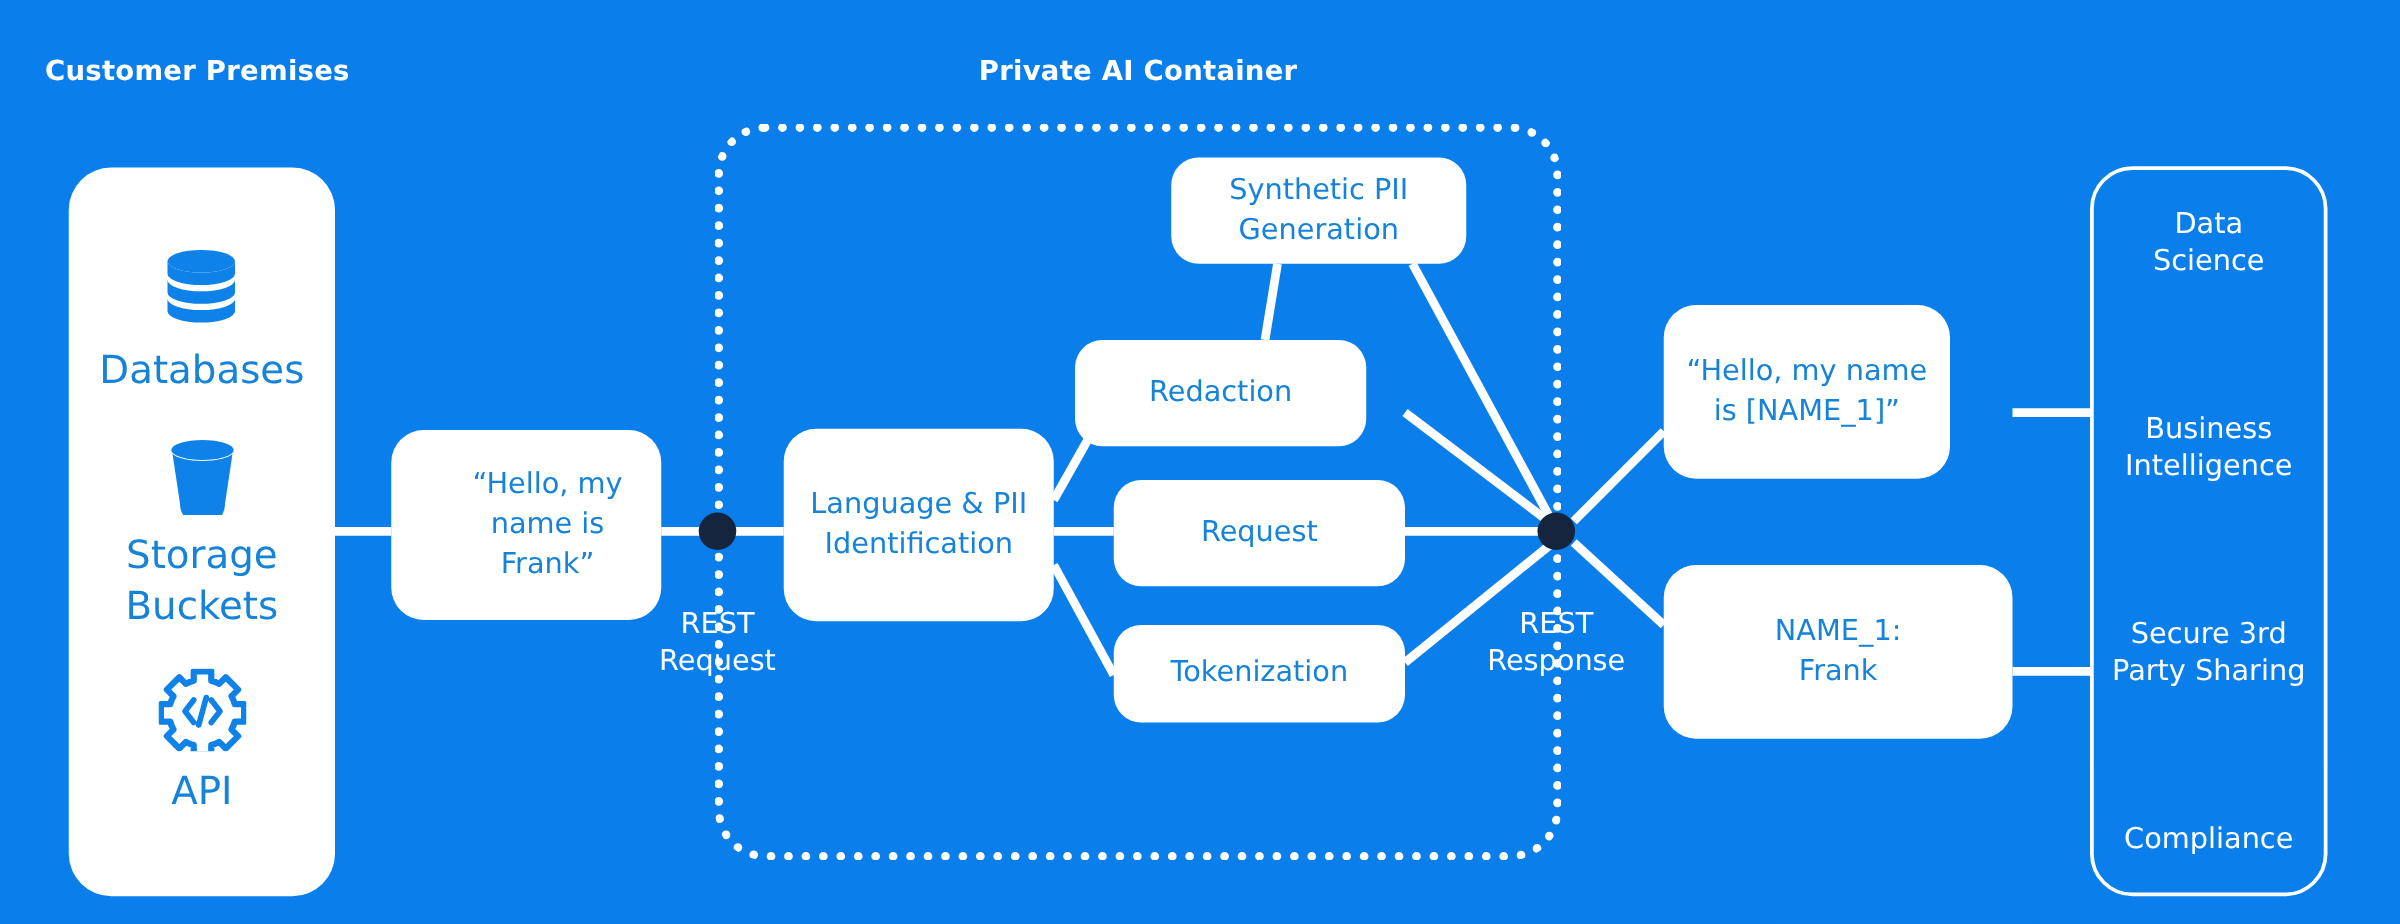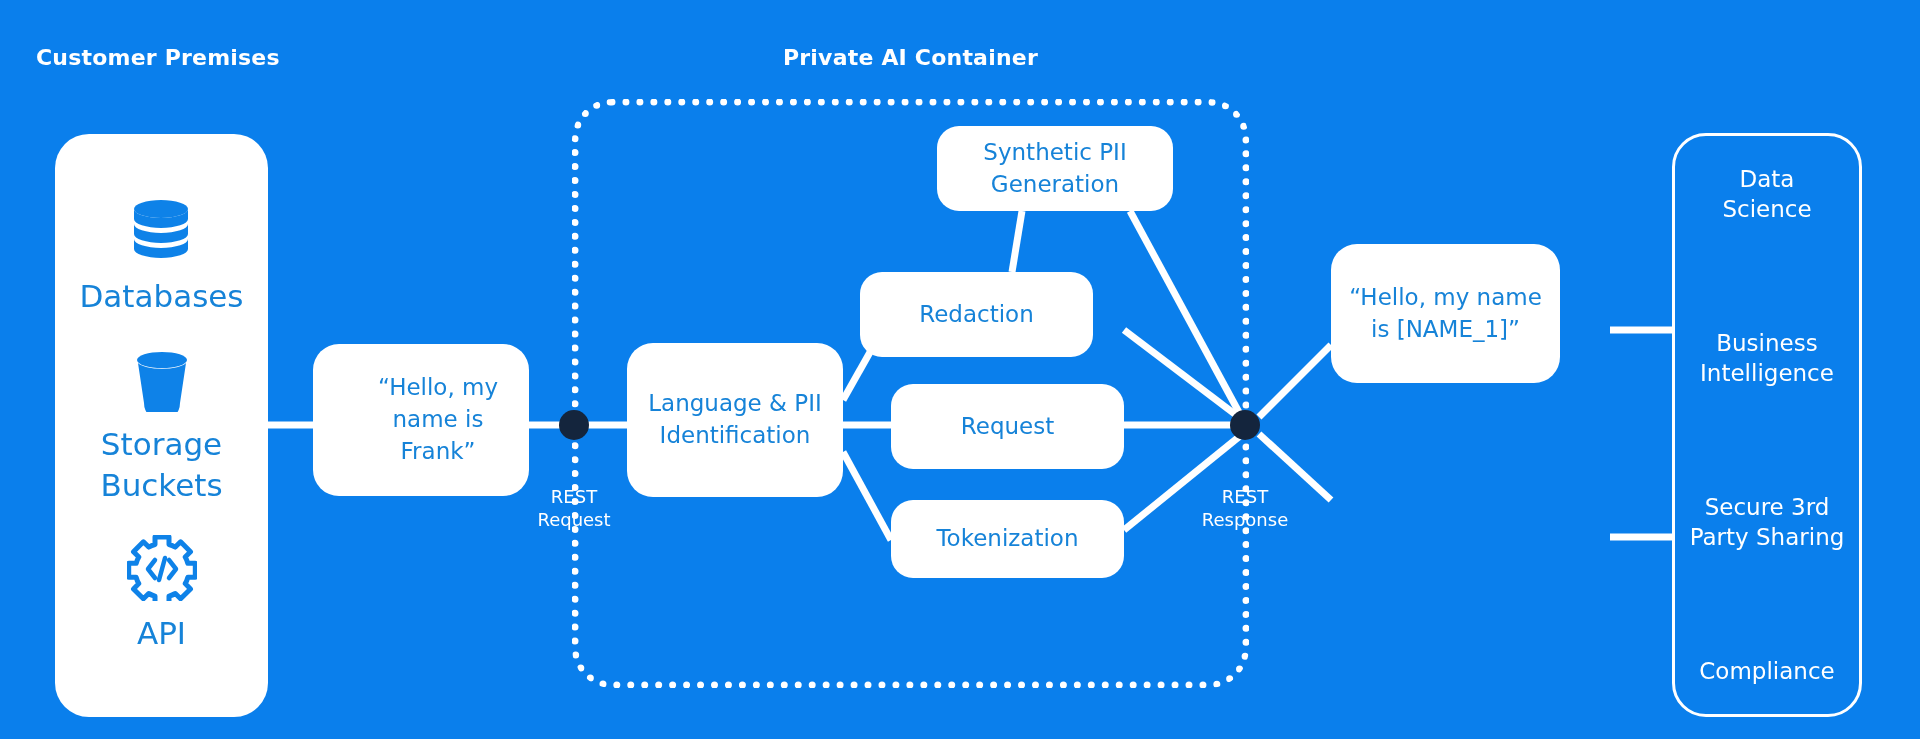--- a/index.html
+++ b/index.html
@@ -108,21 +108,21 @@
     border-radius: 50%;
     background: #14253d;
   }
   #hub-request  { left: 559px; top: 410px; }
   #hub-response { left: 1230px; top: 410px; }
 
   
   .hub-label {
     position: absolute;
     color: #ffffff;
-    font-size: 18px;
+    font-size: 23px;
     text-align: center;
     line-height: 1.3;
     white-space: pre-line;
   }
   #label-request  { left: 474px; top: 485px; width: 200px; }
   #label-response { left: 1145px; top: 485px; width: 200px; }
 
   
   #outcomes-panel {
     position: absolute;
@@ -231,20 +231,22 @@
   <div class="card" id="card-redaction" style="white-space: pre-line;">Redaction</div>
   <div class="card" id="card-masking" style="white-space: pre-line;">Request</div>
   <div class="card" id="card-tokenize" style="white-space: pre-line;">Tokenization</div>
 
   <div class="hub" id="hub-response"></div>
   <div class="hub-label" id="label-response" style="white-space: pre-line;">REST
 Response</div>
 
   <div class="card" id="card-outmsg" style="white-space: pre-line;">“Hello, my name
 is [NAME_1]”</div>
+  <div class="card" id="card-outmap" style="white-space: pre-line;">NAME_1:
+Frank</div>
 
   <div id="outcomes-panel">
     <div class="outcome">Data
 Science</div>
     <div class="outcome">Business
 Intelligence</div>
     <div class="outcome">Secure 3rd
 Party Sharing</div>
     <div class="outcome">Compliance</div>
   </div>

